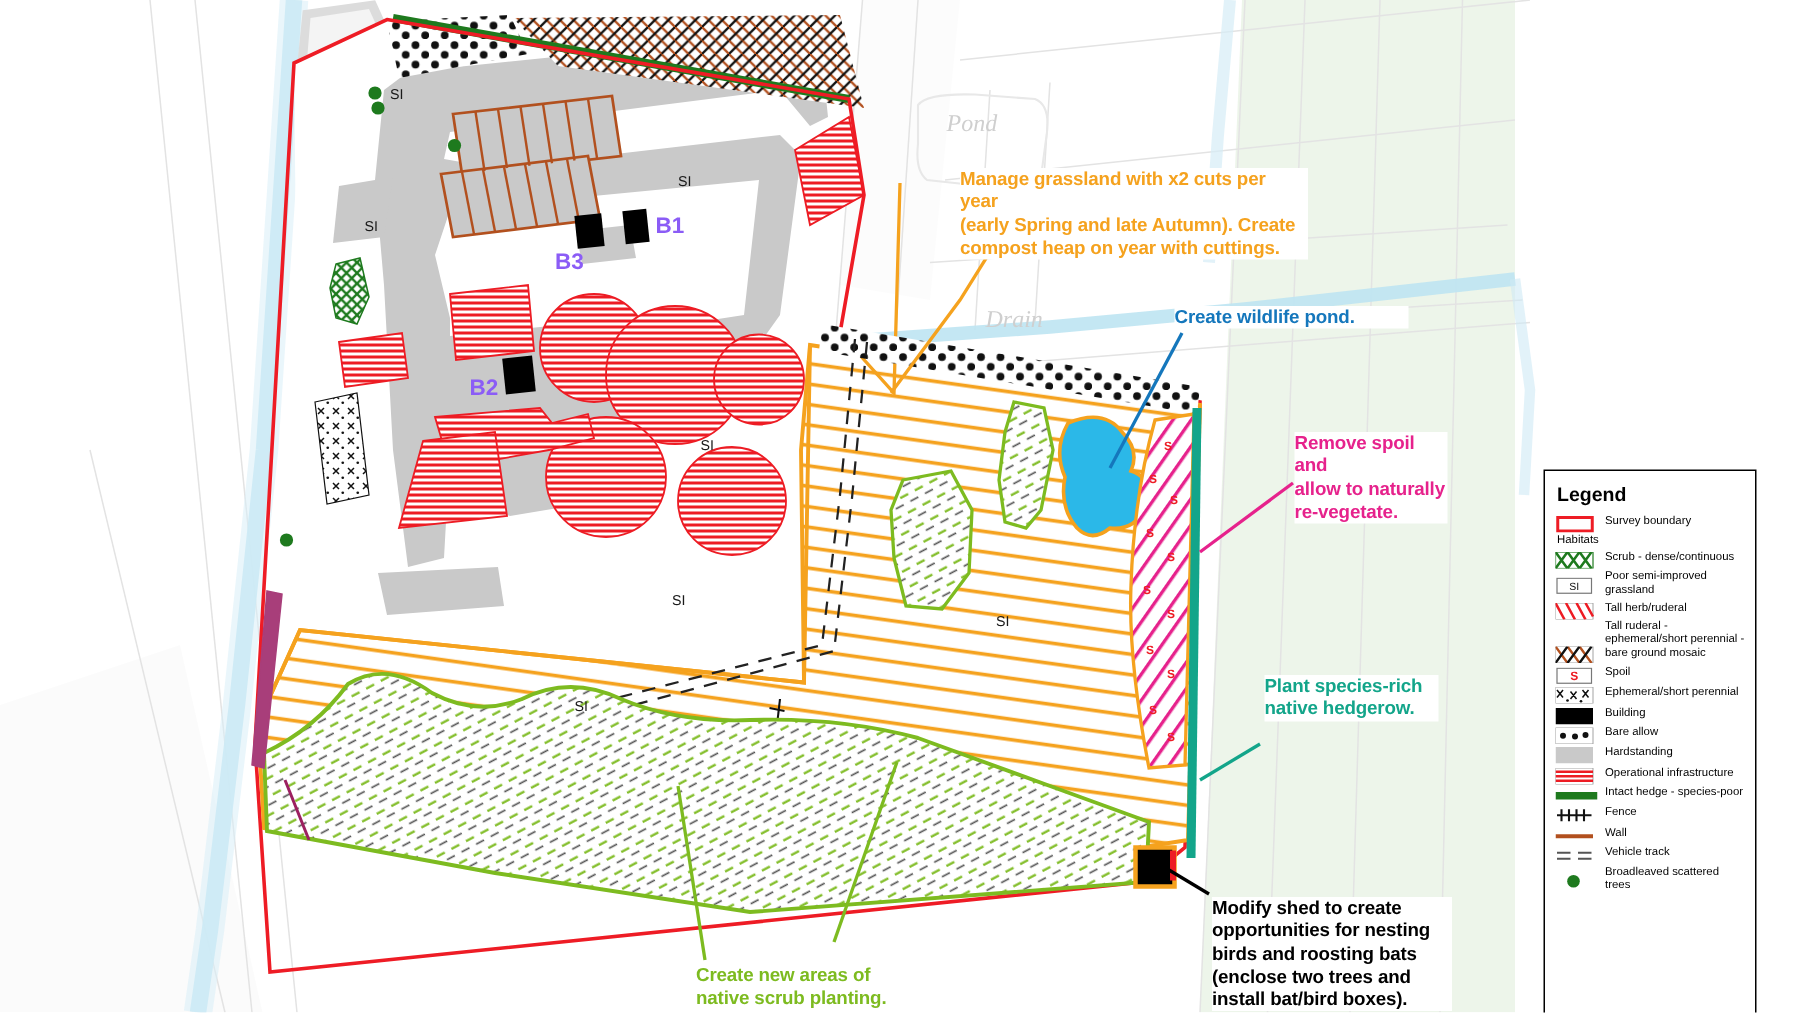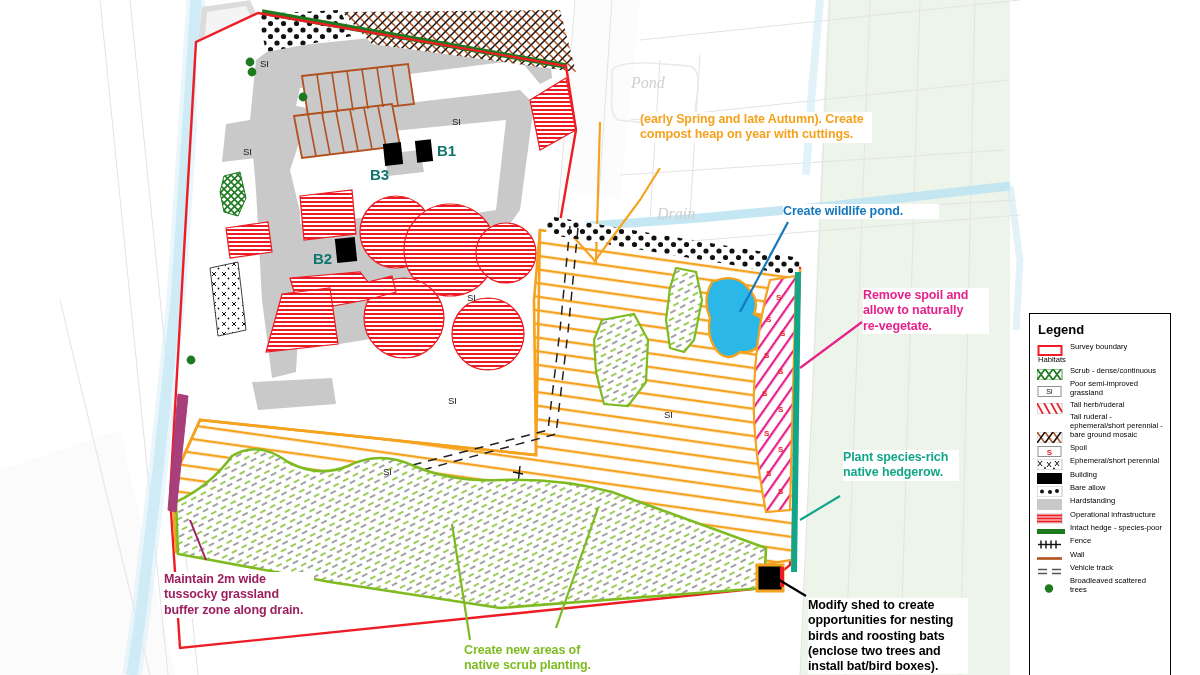--- a/index.html
+++ b/index.html
@@ -15,21 +15,21 @@
   .c-magenta{color:#E6228C;font-size:12.5px;}
   .c-teal{color:#13A58A;font-size:12.5px;}
   .c-purple{color:#9C2060;font-size:12.5px;}
   .c-green{color:#7DBB20;font-size:12.5px;}
   .c-black{color:#000000;font-size:12.5px;}
 
   
   .maplabel{position:absolute;font-family:"Liberation Sans",sans-serif;
             font-size:9.5px;color:#1a1a1a;}
   .bldglabel{position:absolute;font-family:"Liberation Sans",sans-serif;
-             font-size:15px;font-weight:bold;color:#0f766e;}
+             font-size:15px;font-weight:bold;color:#8b5cf6;}
   .basemaptext{position:absolute;font-family:"Liberation Serif",serif;
                font-size:16px;color:#cfcfcf;font-style:italic;}
 
   
   #legend{position:absolute;left:1029px;top:313px;width:142px;height:369px;
           background:#ffffff;border:1.6px solid #000;box-sizing:border-box;
           padding:7px 6px 4px 7px;}
   #legend .title{font-size:13px;font-weight:bold;color:#000;margin:1px 0 5px 1px;
                  font-family:"Liberation Sans",sans-serif;}
   #legend .habhdr{font-size:7.6px;color:#000;margin:2px 0 2px 1px;}
@@ -302,44 +302,40 @@
   <div class="maplabel" style="left:467px;top:292px;">SI</div>
   <div class="maplabel" style="left:448px;top:395px;">SI</div>
   <div class="maplabel" style="left:383px;top:466px;">SI</div>
   <div class="maplabel" style="left:664px;top:409px;">SI</div>
 
   <div class="bldglabel" style="left:437px;top:142px;">B1</div>
   <div class="bldglabel" style="left:370px;top:166px;">B3</div>
   <div class="bldglabel" style="left:313px;top:250px;">B2</div>
 
   <div class="callout c-orange" style="left:640px;top:112px;width:232px;">
+    <div>Manage grassland with x2 cuts per year</div>
     <div>(early Spring and late Autumn). Create</div>
     <div>compost heap on year with cuttings.</div>
   </div>
 
   <div class="callout c-blue" style="left:783px;top:204px;width:156px;">
     <div>Create wildlife pond.</div>
   </div>
 
-  <div class="callout c-magenta" style="left:863px;top:288px;width:126px;">
+  <div class="callout c-magenta" style="left:863px;top:288px;width:102px;">
     <div>Remove spoil and</div>
     <div>allow to naturally</div>
     <div>re-vegetate.</div>
   </div>
 
   <div class="callout c-teal" style="left:843px;top:450px;width:116px;">
     <div>Plant species-rich</div>
     <div>native hedgerow.</div>
   </div>
 
-  <div class="callout c-purple" style="left:164px;top:572px;width:150px;">
-    <div>Maintain 2m wide</div>
-    <div>tussocky grassland</div>
-    <div>buffer zone along drain.</div>
-  </div>
 
   <div class="callout c-green" style="left:464px;top:643px;width:136px;">
     <div>Create new areas of</div>
     <div>native scrub planting.</div>
   </div>
 
   <div class="callout c-black" style="left:808px;top:598px;width:160px;">
     <div>Modify shed to create</div>
     <div>opportunities for nesting</div>
     <div>birds and roosting bats</div>

